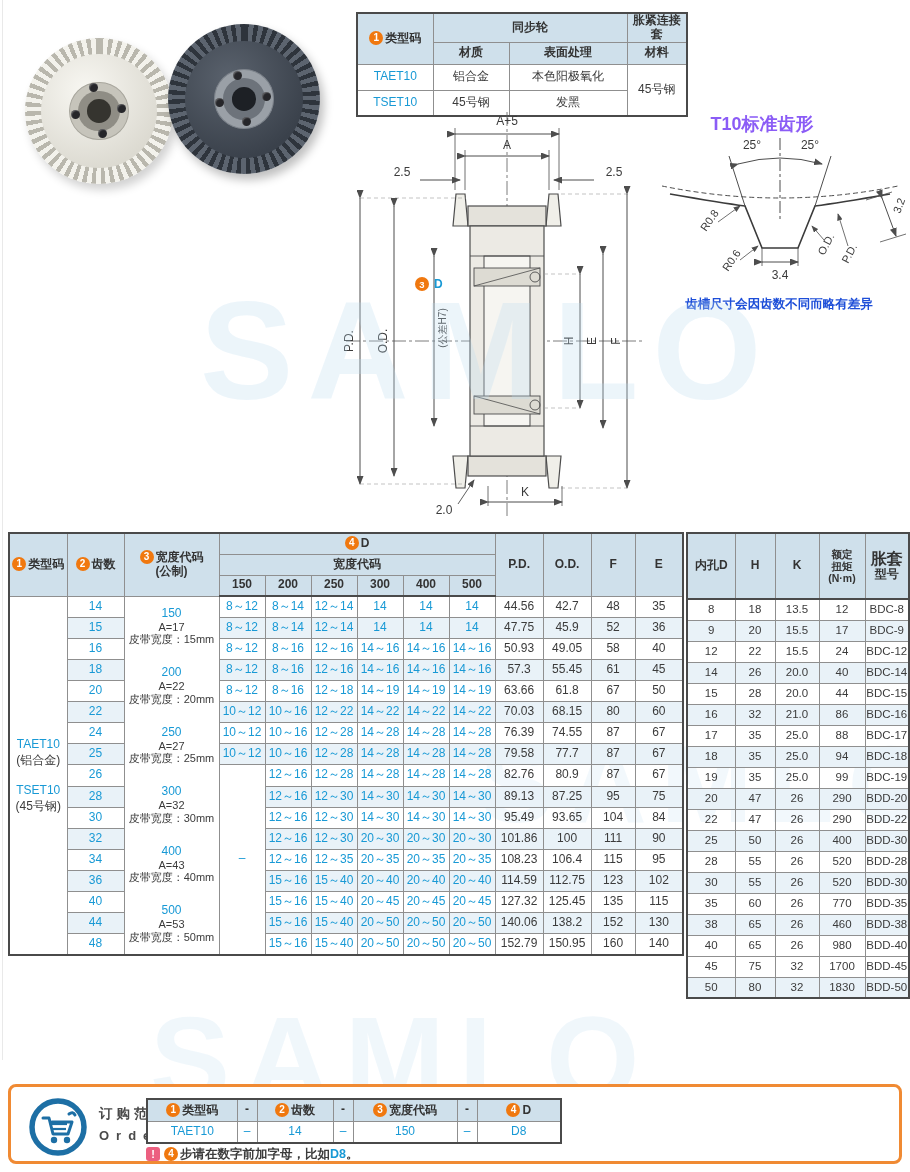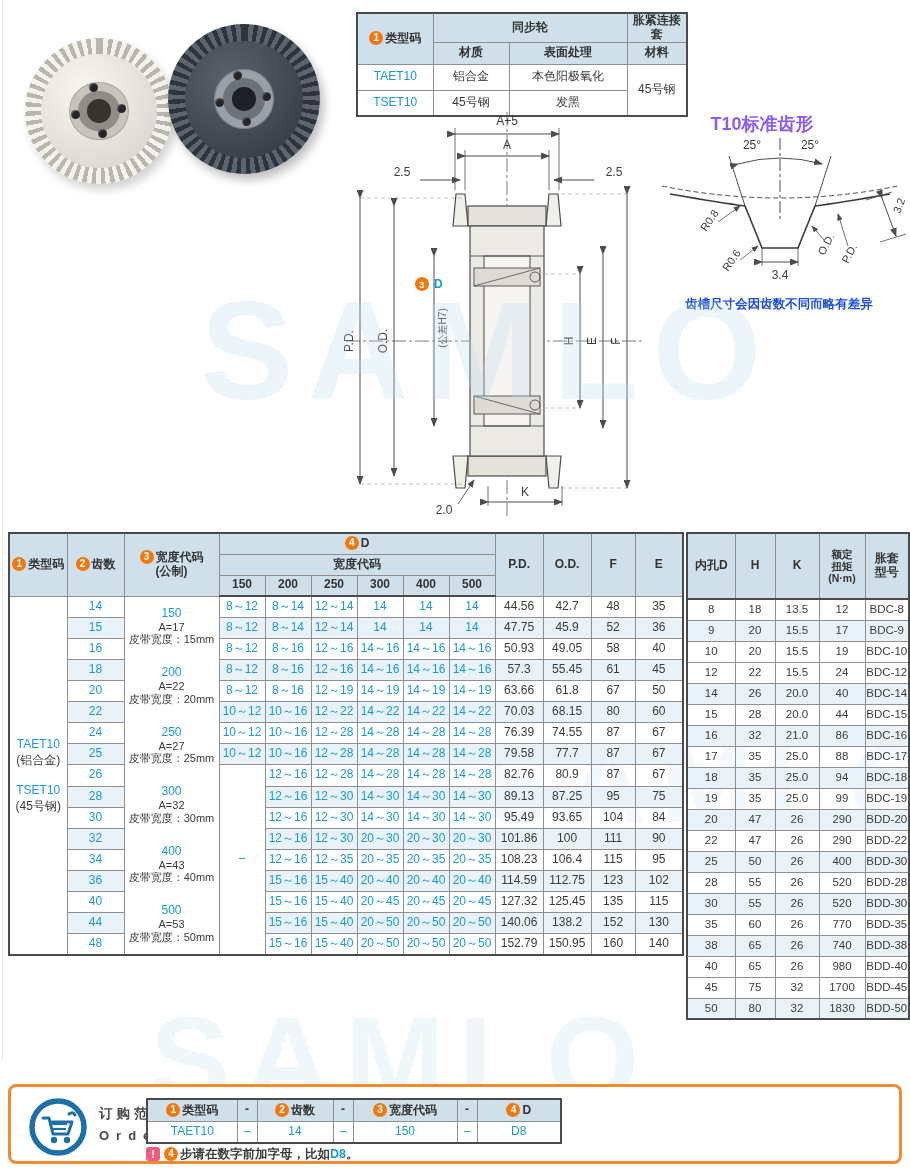--- a/index.html
+++ b/index.html
@@ -424,21 +424,21 @@
         <td class="b">14～16</td>
         <td>57.3</td>
         <td>55.45</td>
         <td>61</td>
         <td>45</td>
       </tr>
       <tr>
         <td class="b">20</td>
         <td class="b">8～12</td>
         <td class="b">8～16</td>
-        <td class="b">12～19</td>
+        <td class="b">12～18</td>
         <td class="b">14～19</td>
         <td class="b">14～19</td>
         <td class="b">14～19</td>
         <td>63.66</td>
         <td>61.8</td>
         <td>67</td>
         <td>50</td>
       </tr>
       <tr class="alt">
         <td class="b">22</td>
@@ -603,48 +603,41 @@
     <tr>
       <th>内孔D</th>
       <th>H</th>
       <th>K</th>
       <th>
           <span class="tq-small">额定</span>
           <span class="tq-small">扭矩</span>
           <span class="tq-small">(N·m)</span>
         </th>
       <th>
-          <span class="tq-small" style="font-size:12px">胀套</span>
+          <span class="tq-small" style="font-size:16px">胀套</span>
           <span class="tq-small" style="font-size:12px">型号</span>
         </th>
     </tr>
   </thead>
   <tbody id="right-tbody">
       <tr>
         <td>8</td>
         <td>18</td>
         <td>13.5</td>
         <td>12</td>
         <td>BDC-8</td>
       </tr>
       <tr class="alt">
         <td>9</td>
         <td>20</td>
         <td>15.5</td>
         <td>17</td>
         <td>BDC-9</td>
       </tr>
       <tr>
-        <td>10</td>
-        <td>20</td>
-        <td>15.5</td>
-        <td>19</td>
-        <td>BDC-10</td>
-      </tr>
-      <tr>
         <td>12</td>
         <td>22</td>
         <td>15.5</td>
         <td>24</td>
         <td>BDC-12</td>
       </tr>
       <tr class="alt">
         <td>14</td>
         <td>26</td>
         <td>20.0</td>
@@ -725,21 +718,21 @@
         <td>35</td>
         <td>60</td>
         <td>26</td>
         <td>770</td>
         <td>BDD-35</td>
       </tr>
       <tr class="alt">
         <td>38</td>
         <td>65</td>
         <td>26</td>
-        <td>740</td>
+        <td>460</td>
         <td>BDD-38</td>
       </tr>
       <tr>
         <td>40</td>
         <td>65</td>
         <td>26</td>
         <td>980</td>
         <td>BDD-40</td>
       </tr>
       <tr>

